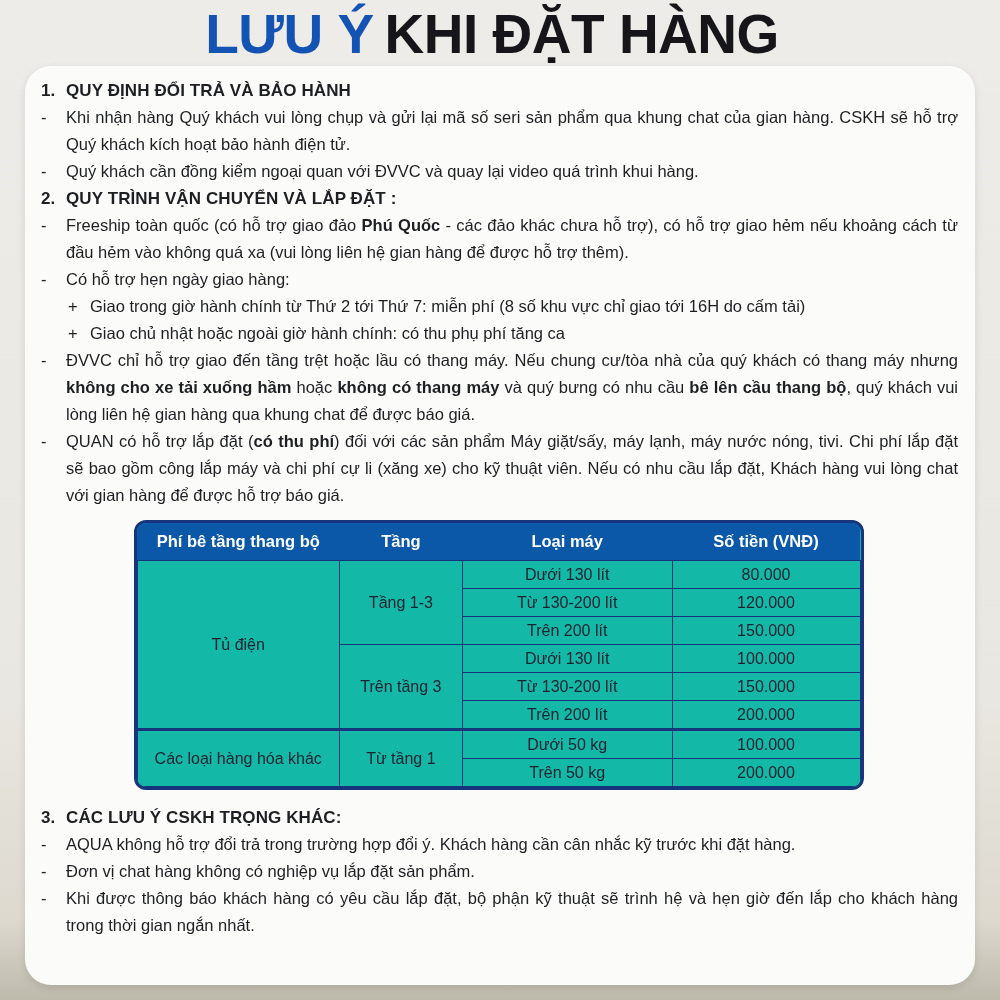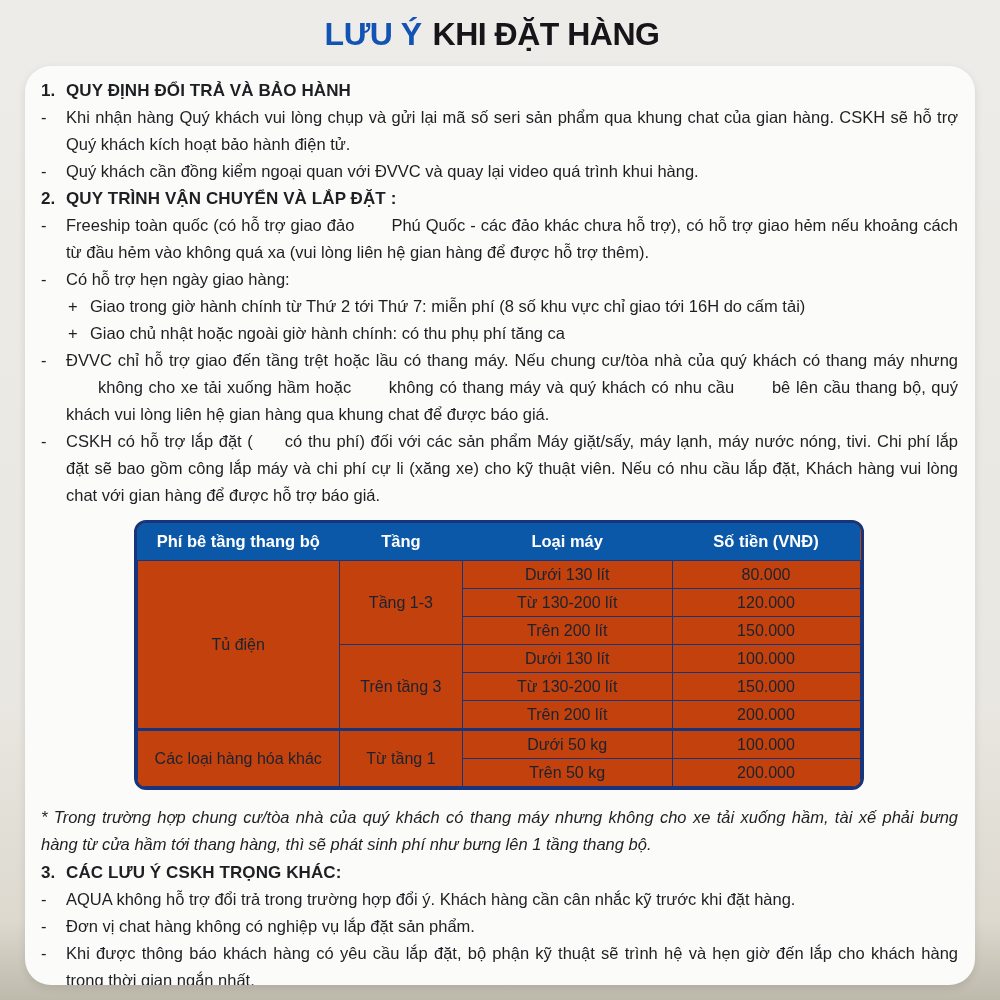--- a/index.html
+++ b/index.html
@@ -9,21 +9,21 @@
     height: 1000px;
     overflow: hidden;
     font-family: "Liberation Sans", "DejaVu Sans", sans-serif;
   }
   body {
     background: linear-gradient(180deg, #edece8 0%, #e9e7e1 70%, #ddd9cf 92%, #bdb9ab 100%);
     color: #1e1f23;
   }
   .page-title {
     text-align: center;
-    font-size: 32px;
+    font-size: 55px;
     font-weight: 800;
     letter-spacing: -0.5px;
     margin: 8px 16px 0 0;
     color: #16161a;
     line-height: 52px;
   }
   .page-title .hl { color: #1253b4; }
   .page-title .rest { margin-left: 11px; }
 
   .notice-card {
@@ -39,29 +39,29 @@
     padding: 11px 17px 10px 14px;
     overflow: hidden;
   }
 
   .row { display: flex; align-items: flex-start; font-size: 16.5px; line-height: 27px; }
   .mk  { flex: 0 0 27px; padding-left: 2px; box-sizing: border-box; }
   .tx  { flex: 1; text-align: justify; }
   .row.head .mk, .row.head .tx { font-weight: 700; font-size: 17px; letter-spacing: 0.1px; }
   .row.sub { margin-left: 27px; }
   .row.sub .mk { flex: 0 0 24px; }
-  b { font-weight: 400; margin-left: 32px; }
+  b { font-weight: 700; }
 
   .table-wrap {
     width: 730px;
     margin: 11px auto 14px auto;
     border: 3px solid #16357d;
     border-radius: 12px;
     overflow: hidden;
-    background: #c2410c;
+    background: #14b8a6;
     box-sizing: border-box;
   }
   table {
     width: 100%;
     border-collapse: collapse;
     table-layout: fixed;
     font-size: 16px;
     color: #1c2230;
   }
   col.c1 { width: 28%; }
@@ -128,25 +128,25 @@
   <div class="row sub">
     <span class="mk">+</span>
     <div class="tx">Giao trong giờ hành chính từ Thứ 2 tới Thứ 7: miễn phí (8 số khu vực chỉ giao tới 16H do cấm tải)</div>
   </div>
   <div class="row sub">
     <span class="mk">+</span>
     <div class="tx">Giao chủ nhật hoặc ngoài giờ hành chính: có thu phụ phí tăng ca</div>
   </div>
   <div class="row">
     <span class="mk">-</span>
-    <div class="tx"><span>ĐVVC chỉ hỗ trợ giao đến tầng trệt hoặc lầu có thang máy. Nếu chung cư/tòa nhà của quý khách có thang máy nhưng </span><b>không cho xe tải xuống hầm</b><span> hoặc </span><b>không có thang máy</b><span> và quý khách có nhu cầu </span><b>bê lên cầu thang bộ</b><span>, quý khách vui lòng liên hệ gian hàng qua khung chat để được báo giá.</span></div>
-  </div>
-  <div class="row">
-    <span class="mk">-</span>
-    <div class="tx"><span>CSKH có hỗ trợ lắp đặt (</span><b>có thu phí</b><span>) đối với các sản phẩm Máy giặt/sấy, máy lạnh, máy nước nóng, tivi. Chi phí lắp đặt sẽ bao gồm công lắp máy và chi phí cự li (xăng xe) cho kỹ thuật viên. Nếu có nhu cầu lắp đặt, Khách hàng vui lòng chat với gian hàng để được hỗ trợ báo giá.</span></div>
+    <div class="tx"><span>ĐVVC chỉ hỗ trợ giao đến tầng trệt hoặc lầu có thang máy. Nếu chung cư/tòa nhà của quý khách có thang máy nhưng </span><b>không cho xe tải xuống hầm</b><span> hoặc </span><b>không có thang máy</b><span> và quý bưng có nhu cầu </span><b>bê lên cầu thang bộ</b><span>, quý khách vui lòng liên hệ gian hàng qua khung chat để được báo giá.</span></div>
+  </div>
+  <div class="row">
+    <span class="mk">-</span>
+    <div class="tx"><span>QUAN có hỗ trợ lắp đặt (</span><b>có thu phí</b><span>) đối với các sản phẩm Máy giặt/sấy, máy lạnh, máy nước nóng, tivi. Chi phí lắp đặt sẽ bao gồm công lắp máy và chi phí cự li (xăng xe) cho kỹ thuật viên. Nếu có nhu cầu lắp đặt, Khách hàng vui lòng chat với gian hàng để được hỗ trợ báo giá.</span></div>
   </div>
 
   <div class="table-wrap">
     <table>
       <colgroup>
           <col class="c1">
           <col class="c2">
           <col class="c3">
           <col class="c4">
         </colgroup>
@@ -193,21 +193,20 @@
           <td>100.000</td>
         </tr>
         <tr>
           <td>Trên 50 kg</td>
           <td>200.000</td>
         </tr>
       </tbody>
     </table>
   </div>
 
-  <p class="note">* Trong trường hợp chung cư/tòa nhà của quý khách có thang máy nhưng không cho xe tải xuống hầm, tài xế phải bưng hàng từ cửa hầm tới thang hàng, thì sẽ phát sinh phí như bưng lên 1 tầng thang bộ.</p>
 
   <div class="row head">
     <span class="mk">3.</span>
     <div class="tx">CÁC LƯU Ý CSKH TRỌNG KHÁC:</div>
   </div>
   <div class="row">
     <span class="mk">-</span>
     <div class="tx">AQUA không hỗ trợ đổi trả trong trường hợp đổi ý. Khách hàng cần cân nhắc kỹ trước khi đặt hàng.</div>
   </div>
   <div class="row">

